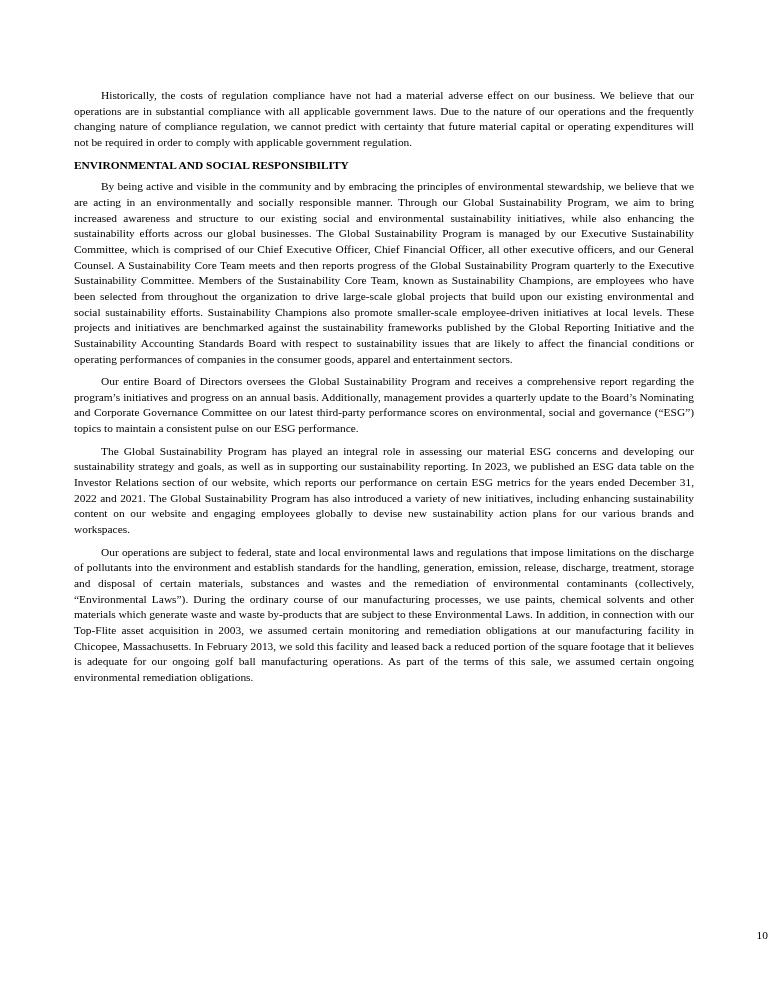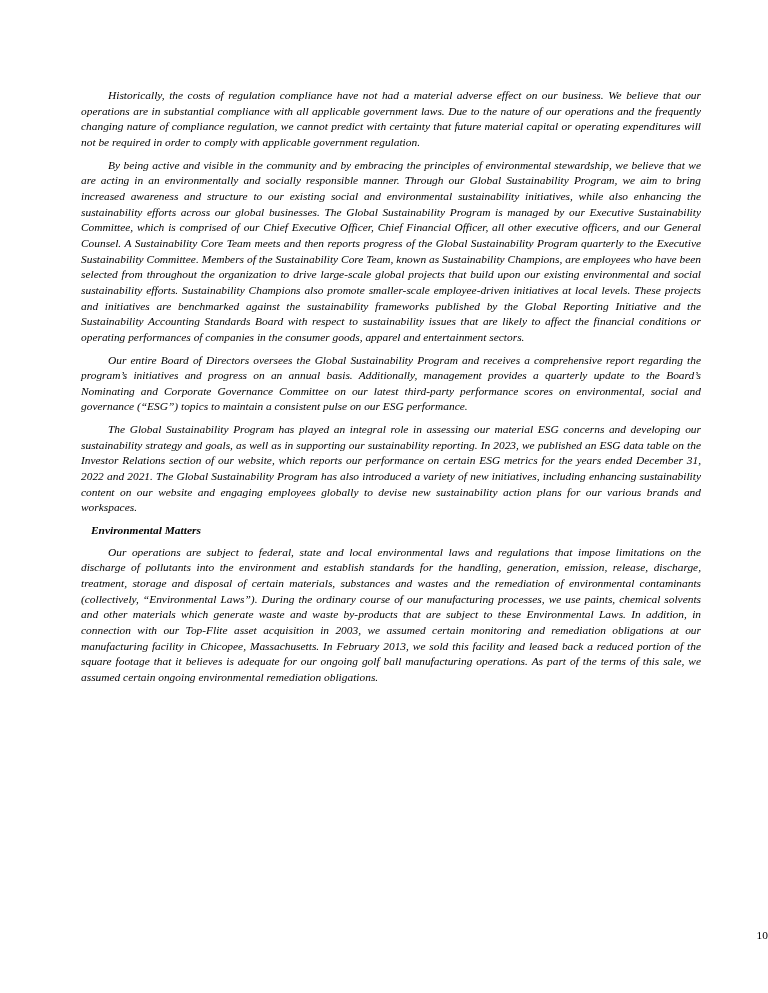--- a/index.html
+++ b/index.html
@@ -10,24 +10,23 @@
   body {
     width: 768px;
     height: 993px;
     position: relative;
     overflow: hidden;
     font-family: "Liberation Serif", "DejaVu Serif", serif;
     color: #000000;
   }
   .page {
     position: absolute;
-    left: 81px;
+    left: 74px;
     top: 88px;
     width: 620px;
-    font-style: italic;
   }
   .para {
     margin: 0 0 7px 0;
     font-size: 11.4px;
     line-height: 15.65px;
     text-align: justify;
     text-indent: 27px;
   }
   .heading-main {
     margin: 0 0 6px 0;
@@ -52,24 +51,24 @@
     line-height: 15px;
   }
 </style>
 </head>
 <body>
 
 <div class="page">
 
   <p class="para">Historically, the costs of regulation compliance have not had a material adverse effect on our business. We believe that our operations are in substantial compliance with all applicable government laws. Due to the nature of our operations and the frequently changing nature of compliance regulation, we cannot predict with certainty that future material capital or operating expenditures will not be required in order to comply with applicable government regulation.</p>
 
+  <div class="heading-main">ENVIRONMENTAL AND SOCIAL RESPONSIBILITY</div>
 
   <p class="para">By being active and visible in the community and by embracing the principles of environmental stewardship, we believe that we are acting in an environmentally and socially responsible manner. Through our Global Sustainability Program, we aim to bring increased awareness and structure to our existing social and environmental sustainability initiatives, while also enhancing the sustainability efforts across our global businesses. The Global Sustainability Program is managed by our Executive Sustainability Committee, which is comprised of our Chief Executive Officer, Chief Financial Officer, all other executive officers, and our General Counsel. A Sustainability Core Team meets and then reports progress of the Global Sustainability Program quarterly to the Executive Sustainability Committee. Members of the Sustainability Core Team, known as Sustainability Champions, are employees who have been selected from throughout the organization to drive large-scale global projects that build upon our existing environmental and social sustainability efforts. Sustainability Champions also promote smaller-scale employee-driven initiatives at local levels. These projects and initiatives are benchmarked against the sustainability frameworks published by the Global Reporting Initiative and the Sustainability Accounting Standards Board with respect to sustainability issues that are likely to affect the financial conditions or operating performances of companies in the consumer goods, apparel and entertainment sectors.</p>
   <p class="para">Our entire Board of Directors oversees the Global Sustainability Program and receives a comprehensive report regarding the program’s initiatives and progress on an annual basis. Additionally, management provides a quarterly update to the Board’s Nominating and Corporate Governance Committee on our latest third-party performance scores on environmental, social and governance (“ESG”) topics to maintain a consistent pulse on our ESG performance.</p>
   <p class="para">The Global Sustainability Program has played an integral role in assessing our material ESG concerns and developing our sustainability strategy and goals, as well as in supporting our sustainability reporting. In 2023, we published an ESG data table on the Investor Relations section of our website, which reports our performance on certain ESG metrics for the years ended December 31, 2022 and 2021. The Global Sustainability Program has also introduced a variety of new initiatives, including enhancing sustainability content on our website and engaging employees globally to devise new sustainability action plans for our various brands and workspaces.</p>
 
-  <div class="heading-sub">Environmental Matters</div>
 
   <p class="para">Our operations are subject to federal, state and local environmental laws and regulations that impose limitations on the discharge of pollutants into the environment and establish standards for the handling, generation, emission, release, discharge, treatment, storage and disposal of certain materials, substances and wastes and the remediation of environmental contaminants (collectively, “Environmental Laws”). During the ordinary course of our manufacturing processes, we use paints, chemical solvents and other materials which generate waste and waste by-products that are subject to these Environmental Laws. In addition, in connection with our Top-Flite asset acquisition in 2003, we assumed certain monitoring and remediation obligations at our manufacturing facility in Chicopee, Massachusetts. In February 2013, we sold this facility and leased back a reduced portion of the square footage that it believes is adequate for our ongoing golf ball manufacturing operations. As part of the terms of this sale, we assumed certain ongoing environmental remediation obligations.</p>
 
 </div>
 
 <div class="page-number">10</div>
 
 </body></html>

